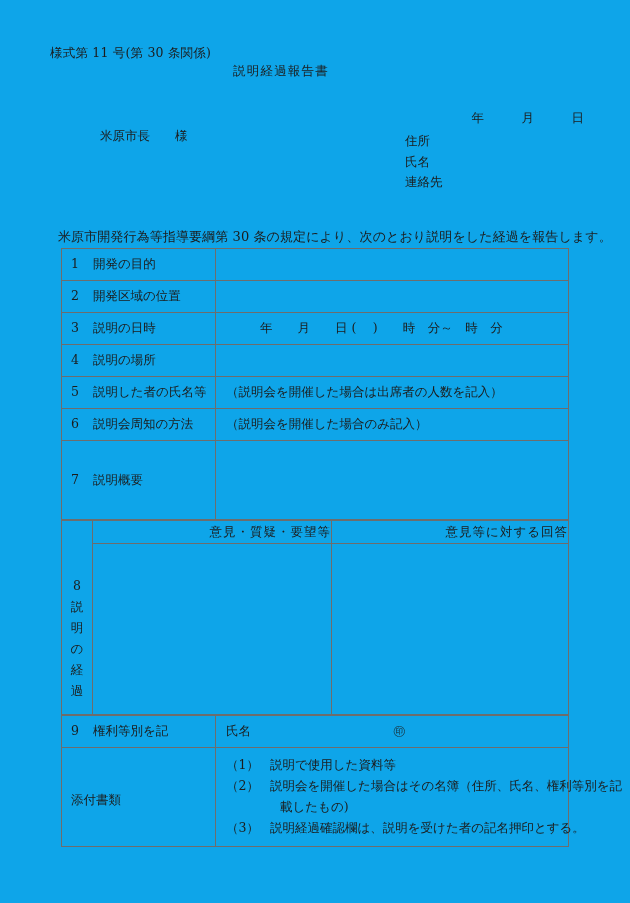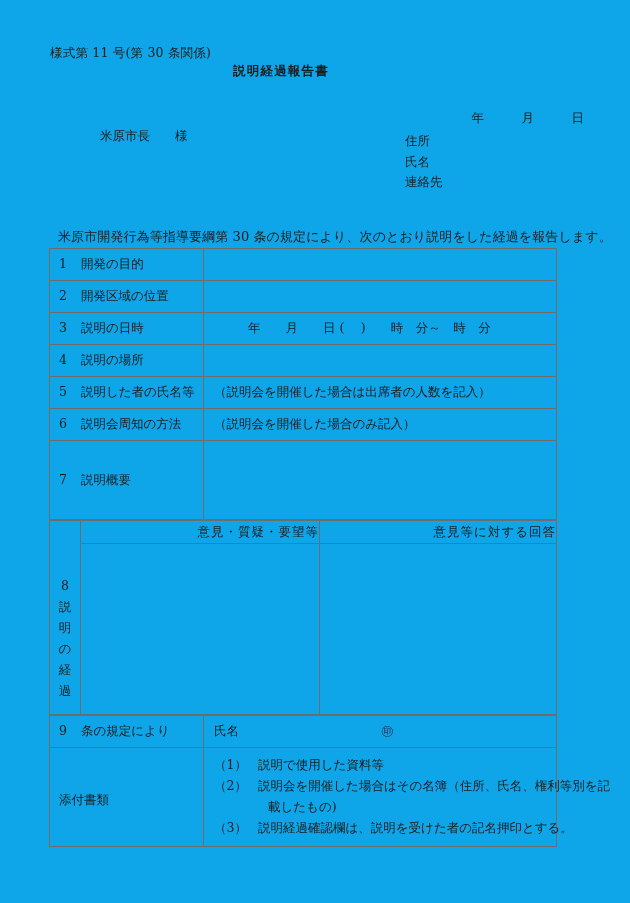--- a/index.html
+++ b/index.html
@@ -38,21 +38,20 @@
   .doc-title {
     position: absolute;
     left: 0;
     top: 63px;
     width: 538px;
     text-align: center;
     font-size: 12.5px;
     letter-spacing: 1.2px;
     padding-left: 24px;
     box-sizing: border-box;
-    font-weight: bold;
   }
 
   .date-line {
     position: absolute;
     right: 46px;
     top: 110px;
     font-size: 12.5px;
     white-space: pre;
   }
 
@@ -79,21 +78,21 @@
     left: 58px;
     top: 228px;
     font-size: 13px;
     white-space: nowrap;
     letter-spacing: 0.1px;
   }
 
   
   .tbl-wrap {
     position: absolute;
-    left: 49px;
+    left: 61px;
     top: 248px;
     width: 508px;
   }
   table.main {
     border-collapse: collapse;
     width: 508px;
     table-layout: fixed;
     font-size: 12.5px;
   }
   table.main td {
@@ -248,21 +247,21 @@
         <td class="body8"></td>
         <td class="body8"></td>
       </tr>
     </tbody>
       </table>
 
     <table class="main">
       <tbody>
           <tr>
         <td class="lbl">
-          <span class="num">9</span><span>条の規定により</span>
+          <span class="num">9</span><span>権利等別を記</span>
         </td>
         <td class="val">
           <span>氏名</span>
           <span class="seal" style="padding-left:138px">㊞</span>
         </td>
       </tr>
       <tr>
         <td class="lbl attach-label">添付書類</td>
         <td class="attach-body">
           <ol>

